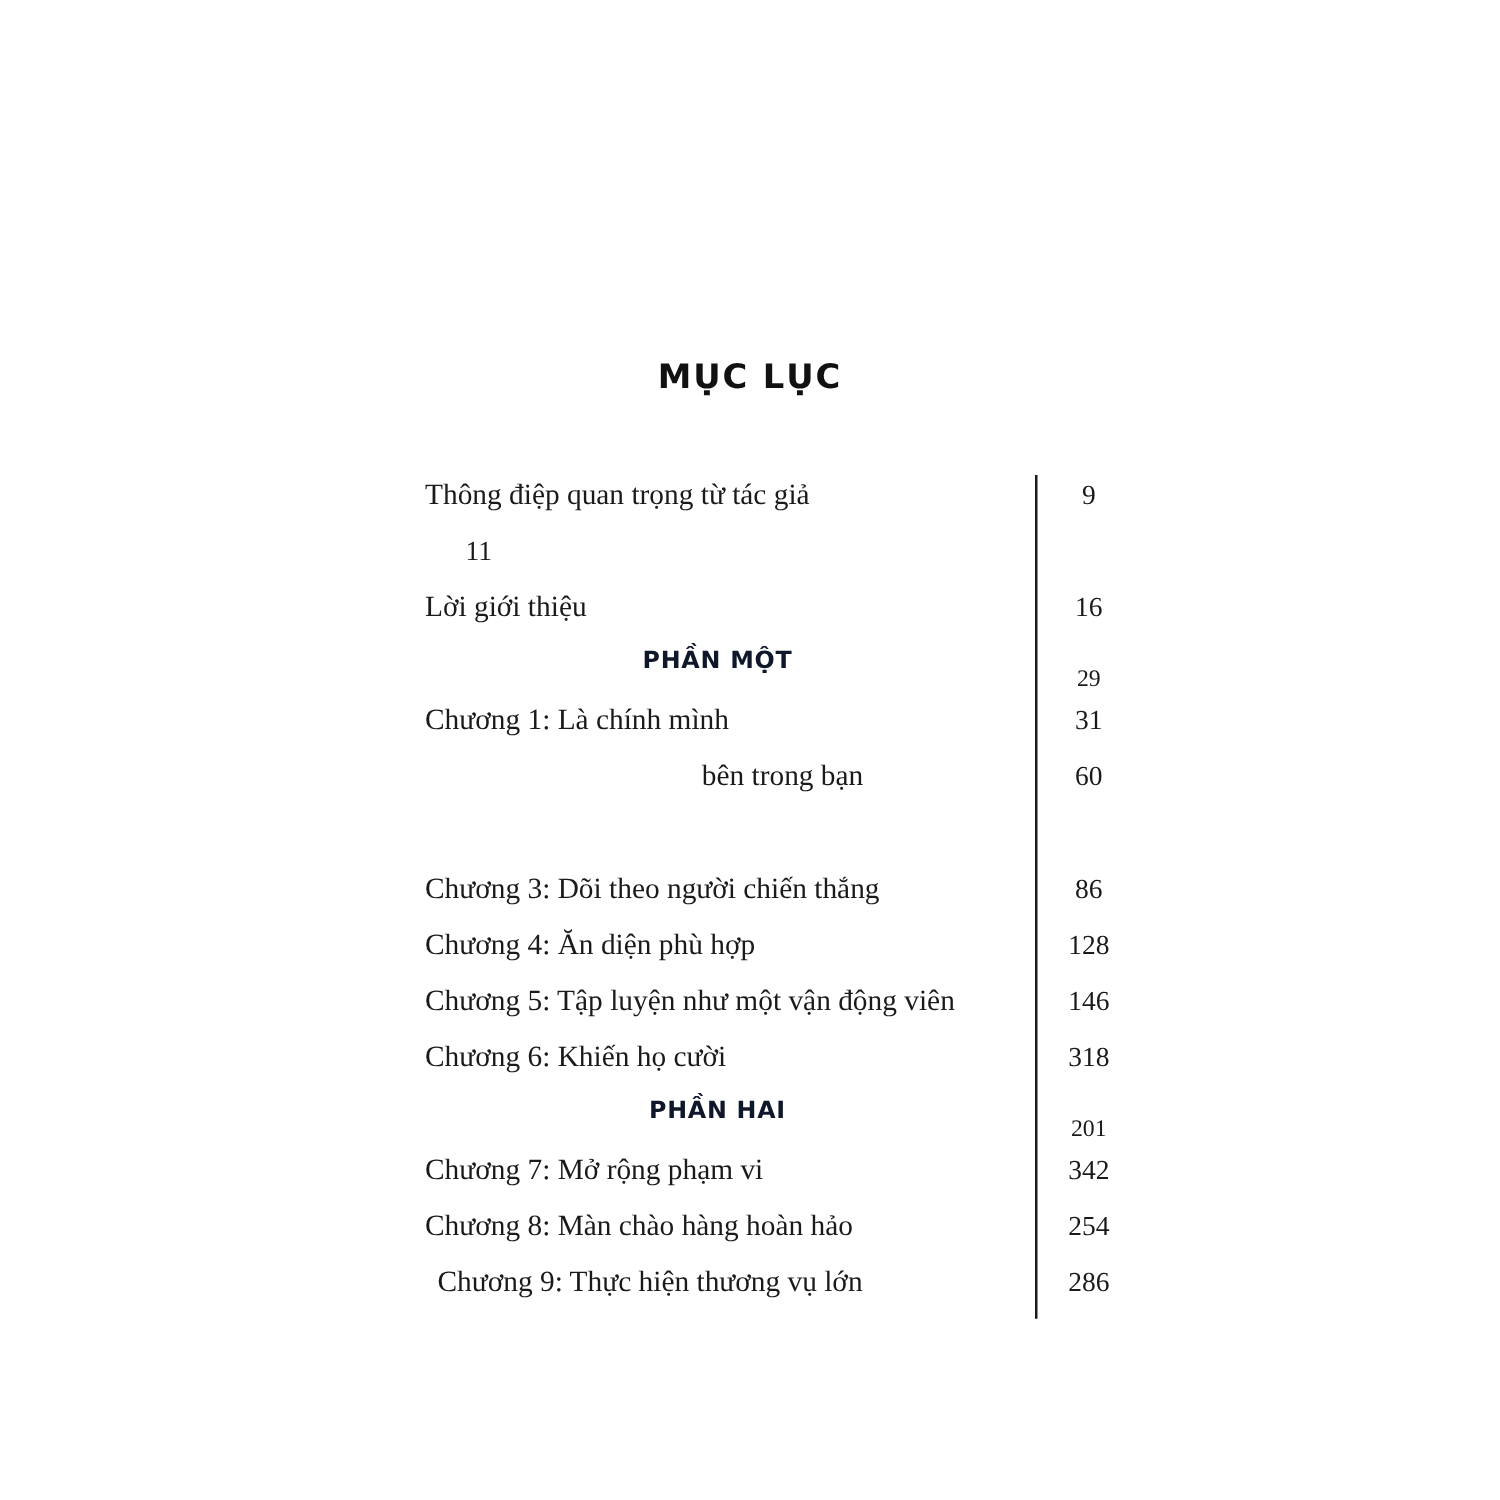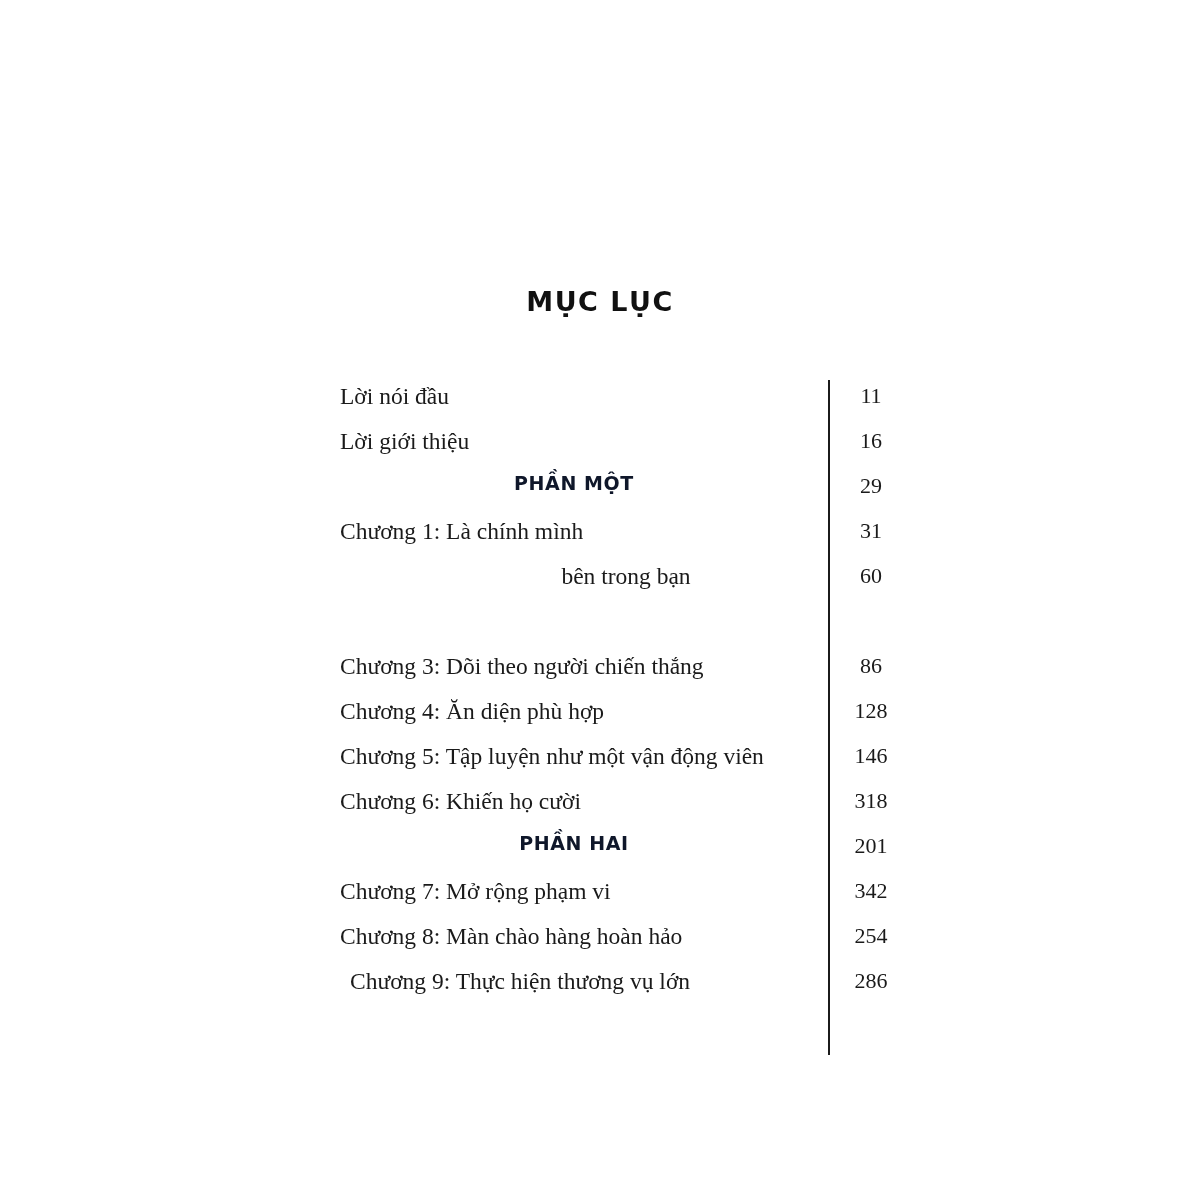--- a/index.html
+++ b/index.html
@@ -83,21 +83,22 @@
   
   .row.part .entry {
     font-family: "DejaVu Sans", sans-serif;
     font-weight: 700;
     font-size: 19px;
     letter-spacing: 0.6px;
     text-align: center;
     color: #0f172a;
   }
   .row.part .pagenum {
-    font-size: 22px;
+    font-size: 19px;
+    margin-top: 16px;
   }
 
   .row.indent .entry {
     padding-left: 10px;
   }
 
   .entry .cont {
     display: block;
     padding-left: 104px;
     text-align: center;
@@ -107,23 +108,26 @@
 <body>
 
 <div class="page">
 
   <div class="toc-title">MỤC LỤC</div>
 
   <div class="toc-block">
     <div class="toc-rows">
       <div class="divider" style="height: 675px;"></div>
 
+      <div class="row">
+        <div class="entry">Thông điệp quan trọng từ tác giả</div>
+        <div class="pagenum">9</div>
+      </div>
 
       <div class="row">
-        <div class="entry">Lời nói đầu</div>
         <div class="pagenum">11</div>
       </div>
 
       <div class="row">
         <div class="entry">Lời giới thiệu</div>
         <div class="pagenum">16</div>
       </div>
 
       <div class="row part">
         <div class="entry">PHẦN MỘT</div>

